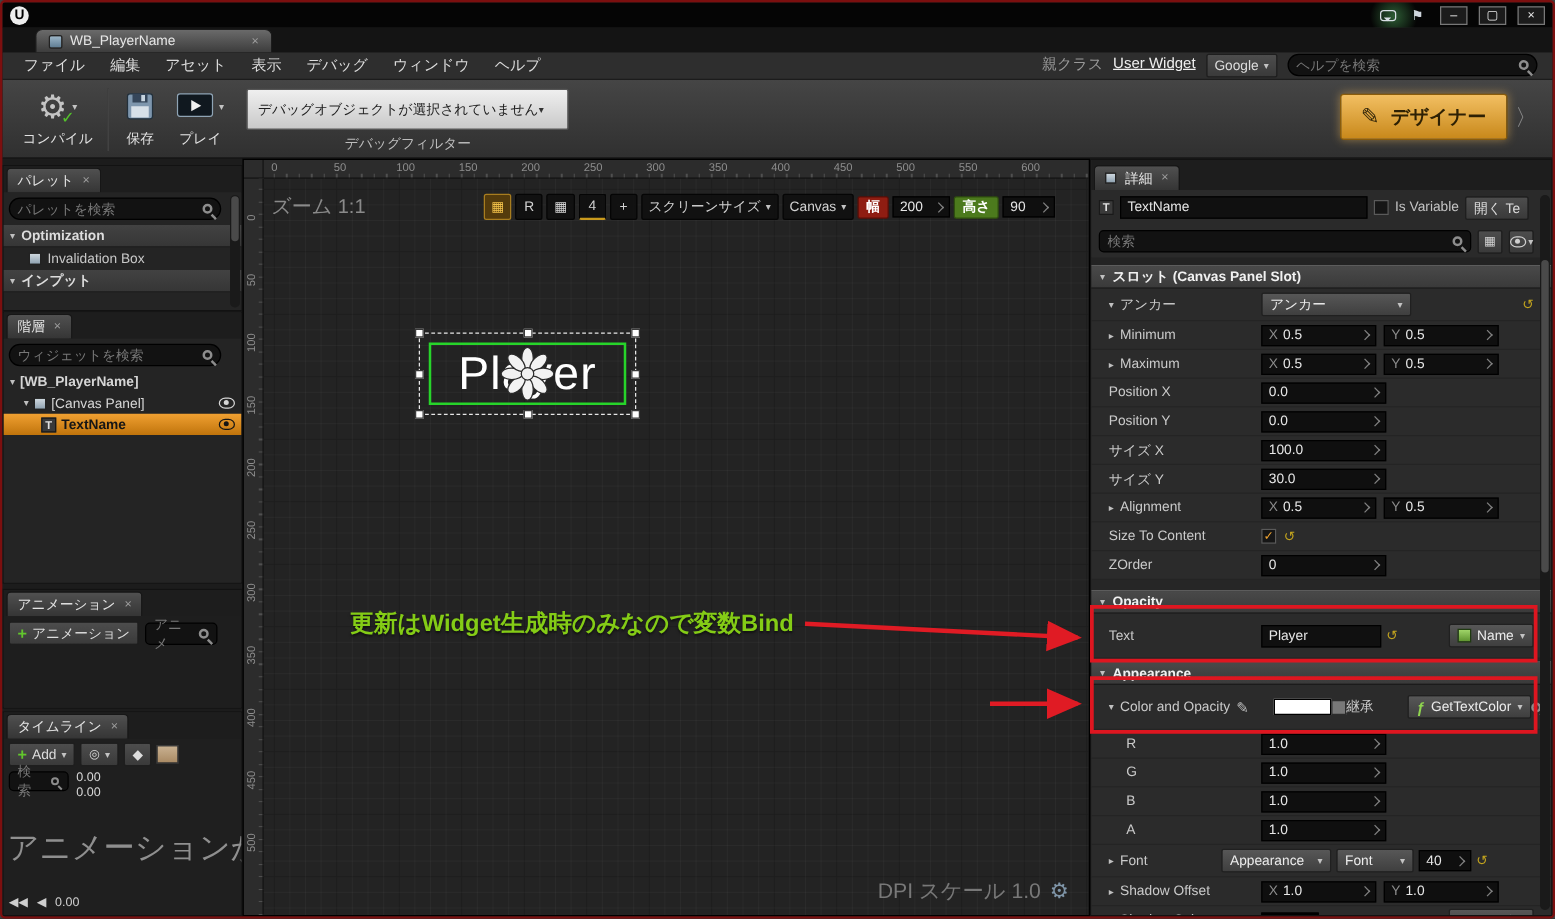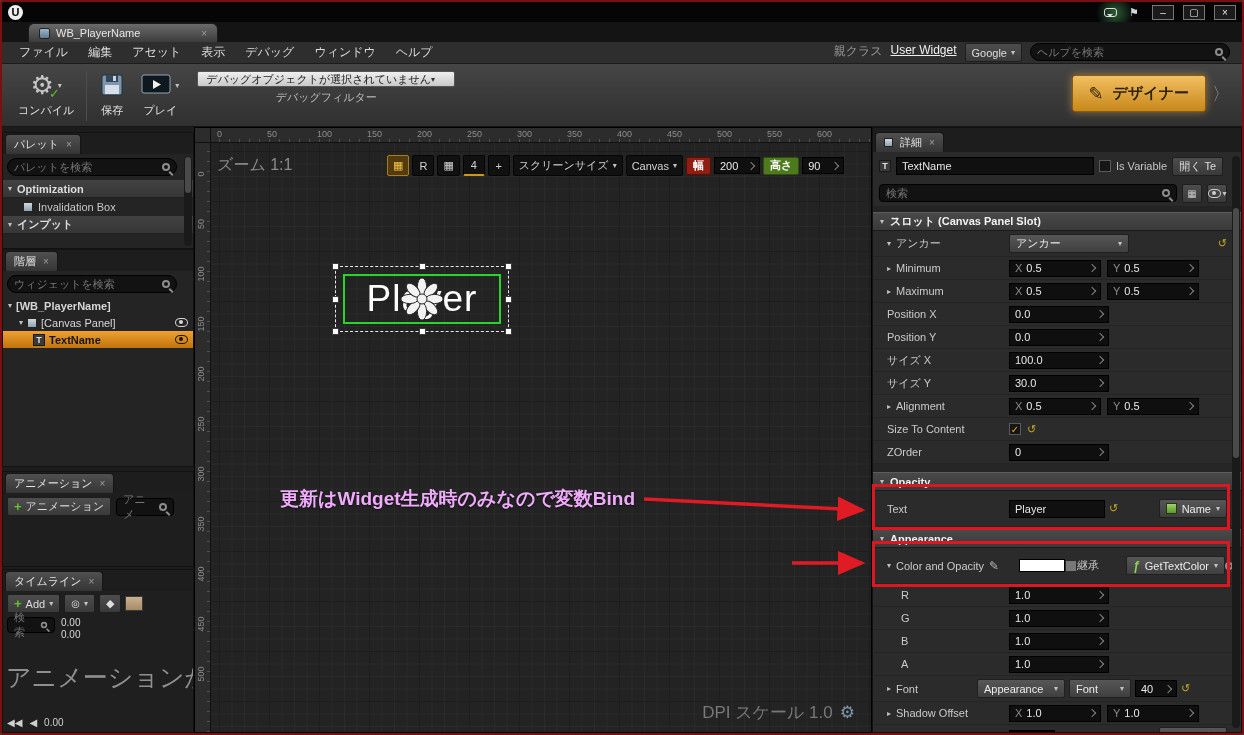--- a/index.html
+++ b/index.html
@@ -34,21 +34,21 @@
 
 
 .toolbar{position:absolute;left:0;top:62px;width:1240px;height:63px;background:linear-gradient(#454545,#303030);border-bottom:1px solid #151515;display:flex;align-items:flex-start;padding:5px 8px 0 8px}
 .titem{display:flex;flex-direction:column;align-items:center;gap:2px;padding:0 8px}
 .ticon{height:32px;display:flex;align-items:center;justify-content:center;gap:4px}
 .tlabel{font-size:11px;color:#e3e3e3;white-space:nowrap}
 .gear-big{font-size:26px;color:#c4c4c4;line-height:1;position:relative}
 .gear-check{position:absolute;right:-6px;bottom:-2px;color:#54c22c;font-size:13px;font-weight:bold}
 .tsep{width:1px;height:50px;background:#1d1d1d;border-right:1px solid #4e4e4e;margin:2px 4px}
 .debug-group{display:flex;flex-direction:column;align-items:center;gap:3px;padding:2px 10px}
-.debug-combo{width:258px;height:16px;background:linear-gradient(#efefef,#c9c9c9);border:1px solid #555;border-radius:2px;color:#1c1c1c;font-size:11px;display:flex;align-items:center;padding:0 8px;}
+.debug-combo{width:258px;height:33px;background:linear-gradient(#efefef,#c9c9c9);border:1px solid #555;border-radius:2px;color:#1c1c1c;font-size:11px;display:flex;align-items:center;padding:0 8px;}
 .debug-combo .caret{color:#333}
 .mode-group{margin-left:auto;display:flex;align-items:center;gap:6px;padding-top:6px;padding-right:4px}
 .designer-btn{height:37px;background:linear-gradient(#f2bf62,#c8881a);border:1px solid #8a5c0a;box-shadow:0 0 8px rgba(255,195,90,.45);border-radius:3px;display:flex;align-items:center;gap:9px;padding:0 16px;color:#2e2104;font-weight:bold;font-size:15px}
 .graph-btn{height:37px;background:#2c2c2c;border:1px solid #4a4a4a;border-radius:3px;display:flex;align-items:center;gap:9px;padding:0 14px;color:#e6e6e6;font-size:15px}
 .chev{color:#8a8a8a;font-size:18px}
 
 
 .leftcol{position:absolute;left:0;top:125px;width:192px;height:606px;background:#1c1c1c}
 .panel{position:absolute;left:0;width:192px;background:#262626;border:1px solid #121212}
 .phead{height:21px;background:#1d1d1d;display:flex;align-items:flex-end;padding-left:2px}
@@ -108,21 +108,21 @@
 .cb{width:12px;height:12px;background:#161616;border:1px solid #5a5a5a;display:flex;align-items:center;justify-content:center;font-size:10px;color:#f0a431;flex:none}
 .swatch{width:46px;height:13px;background:#fff;border:1px solid #000;flex:none}
 .gchip{width:12px;height:12px;background:#787878;border:1px solid #2c2c2c;flex:none}
 .fx{color:#8fd44f;font-style:italic;font-weight:bold;font-size:12px}
 .gicon{width:11px;height:11px;background:linear-gradient(#9fd468,#5f9430);border:1px solid #1f3a10;flex:none}
 .pencil{color:#b9b9b9;font-size:12px}
 .sqbtn{width:20px;height:19px;background:linear-gradient(#4d4d4d,#3a3a3a);border:1px solid #1e1e1e;border-radius:2px;display:flex;align-items:center;justify-content:center;color:#cfcfcf;font-size:10px;gap:2px}
 
 
 .ann-box{position:absolute;border:3px solid #de1620;z-index:60;pointer-events:none}
-.ann-text{position:absolute;color:#f0abfc;font-weight:bold;font-size:19px;z-index:60;white-space:nowrap;text-shadow:0 1px 2px rgba(0,0,0,.55)}
+.ann-text{position:absolute;color:#84cc16;font-weight:bold;font-size:19px;z-index:60;white-space:nowrap;text-shadow:0 1px 2px rgba(0,0,0,.55)}
 .ann-svg{position:absolute;left:0;top:0;width:1244px;height:735px;z-index:59;pointer-events:none}
 </style>
 </head>
 <body>
 
 <div class="page">
 
   <div class="titlebar">
     <div class="ue-logo">U</div>
     <div class="tb-spacer"></div>

